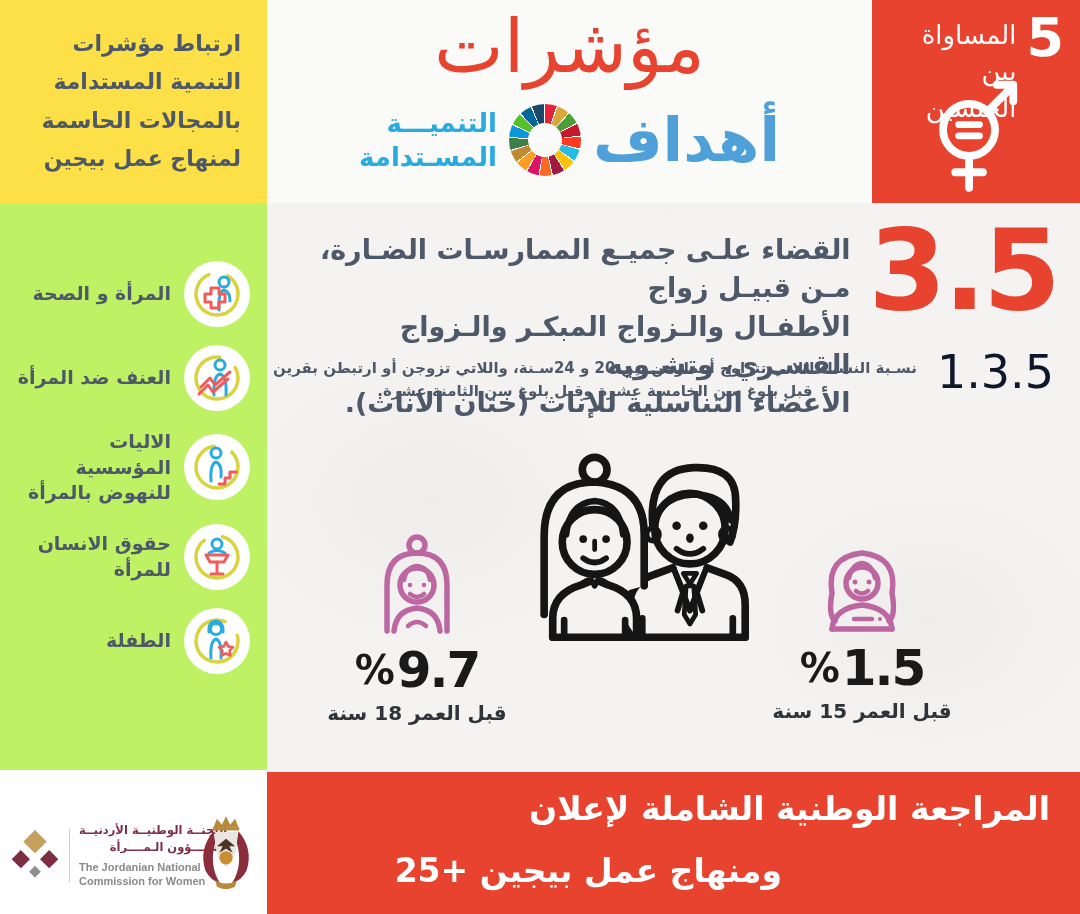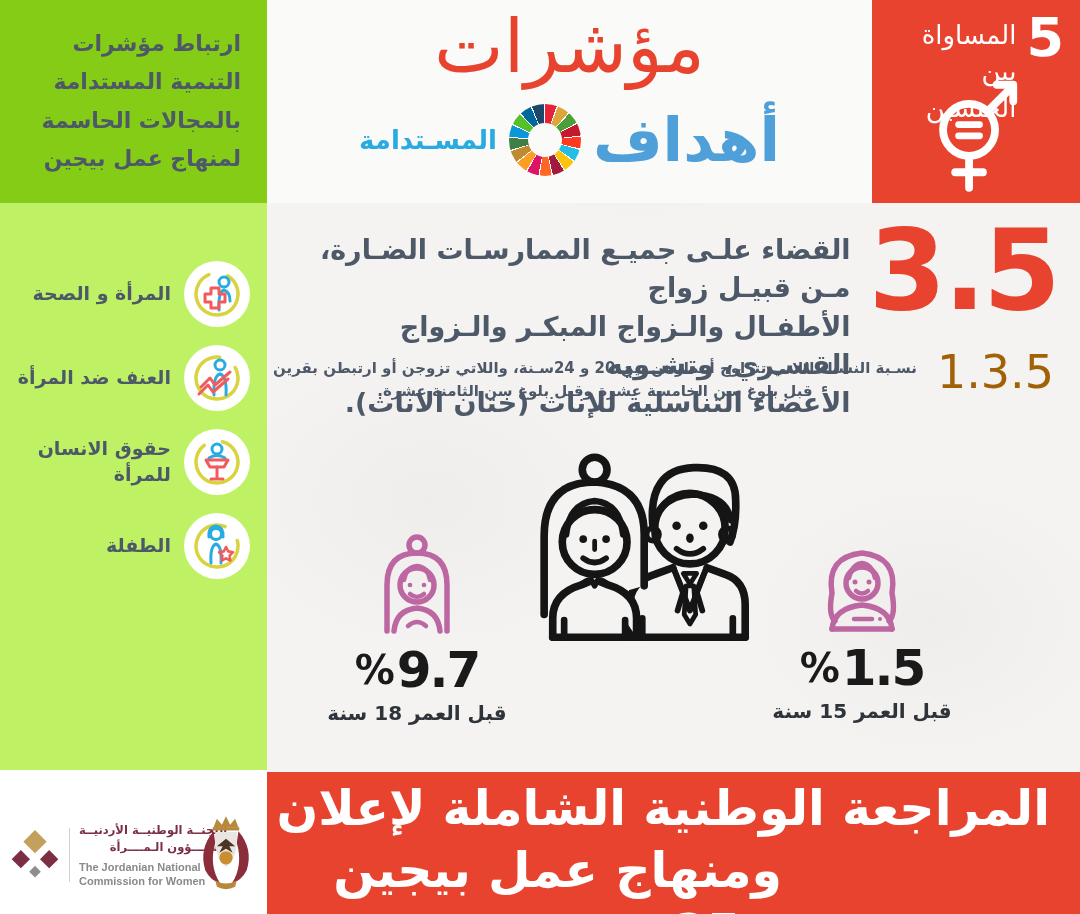--- a/index.html
+++ b/index.html
@@ -5,21 +5,21 @@
   html,body{margin:0;padding:0;background:#9a9a9a;}
   .canvas{position:relative;width:1080px;height:914px;background:#F4F3F1;overflow:hidden;
           font-family:"DejaVu Sans",sans-serif;color:#4D5968;}
   .canvas::before{content:"";position:absolute;inset:0;pointer-events:none;
     background:
       radial-gradient(240px 160px at 640px 110px, rgba(0,0,0,.03), transparent 70%),
       radial-gradient(300px 220px at 430px 500px, rgba(0,0,0,.022), transparent 70%),
       radial-gradient(260px 200px at 930px 620px, rgba(0,0,0,.022), transparent 70%);}
 
   
-  .note-box{position:absolute;left:0;top:0;width:267px;height:203px;background:#84cc16;
+  .note-box{position:absolute;left:0;top:0;width:267px;height:203px;background:#fde047;
     display:flex;align-items:center;box-sizing:border-box;padding:0 26px;}
   .note-text{width:100%;direction:rtl;text-align:right;font-size:22px;font-weight:600;
     line-height:1.75;white-space:pre-line;color:#4D5968;}
   .header-center{position:absolute;left:267px;top:0;width:605px;height:203px;background:#FAFAF8;}
   .title-red{position:absolute;top:8px;left:0;right:0;text-align:center;
     font-size:74px;font-weight:400;color:#E8432F;line-height:1.05;}
   .title-row{position:absolute;top:104px;left:0;right:0;display:flex;direction:rtl;
     justify-content:center;align-items:center;gap:12px;}
   .goals-word{font-size:60px;font-weight:700;color:#4FA0D8;line-height:1;}
   .wheel{width:72px;height:72px;border-radius:50%;position:relative;flex:0 0 auto;
@@ -51,21 +51,21 @@
   .side-label{font-size:19px;font-weight:700;color:#4D5968;text-align:right;line-height:1.35;white-space:pre-line;}
 
   
   .main{position:absolute;left:267px;top:203px;width:813px;height:569px;}
   .target-row{position:absolute;top:20px;right:22px;left:10px;display:flex;direction:rtl;
     align-items:flex-start;gap:18px;}
   .target-num{font-size:112px;font-weight:700;color:#E8432F;line-height:.85;letter-spacing:-3px;flex:0 0 auto;}
   .target-text{font-size:27px;font-weight:700;color:#4D5968;text-align:right;line-height:1.42;
     white-space:pre-line;padding-top:8px;}
   .indicator-row{position:absolute;top:146px;right:26px;display:flex;direction:rtl;gap:12px;align-items:flex-start;}
-  .indicator-num{font-size:46px;font-weight:400;color:#a16207;line-height:1;flex:0 0 auto;}
+  .indicator-num{font-size:46px;font-weight:400;color:#0f172a;line-height:1;flex:0 0 auto;}
   .indicator-text{font-size:15px;font-weight:600;color:#4D5968;line-height:1.55;white-space:pre-line;
     text-align:center;width:660px;margin-top:8px;}
   .couple{position:absolute;left:232px;top:238px;}
   .stat{position:absolute;width:190px;text-align:center;}
   .stat-18{left:55px;top:330px;}
   .stat-15{left:500px;top:328px;}
   .stat-num-row{display:flex;direction:ltr;justify-content:center;align-items:flex-end;margin-top:6px;}
   .stat-pct{font-size:40px;font-weight:700;color:#1A1A1A;line-height:1;margin:0 2px 3px 0;}
   .stat-val{font-size:50px;font-weight:700;color:#1A1A1A;line-height:.92;letter-spacing:-2px;}
   .stat-caption{direction:rtl;font-size:20px;color:#2F343B;margin-top:8px;font-weight:600;}
@@ -75,41 +75,42 @@
   .footer-left{position:absolute;left:0;top:770px;width:267px;height:144px;background:#fff;}
   .jncw{position:absolute;left:10px;top:52px;display:flex;align-items:center;gap:9px;}
   .jncw-divider{width:1px;height:54px;background:#CFCFCF;}
   .jncw-text{display:flex;flex-direction:column;}
   .jncw-ar{color:#7C2F44;font-size:11.5px;font-weight:700;direction:rtl;text-align:right;line-height:1.5;}
   .jncw-en{color:#8A8A8A;font-size:11px;font-weight:700;line-height:1.3;margin-top:3px;
     font-family:"Liberation Sans",sans-serif;}
   .coat{position:absolute;right:12px;top:40px;}
   .banner{position:absolute;left:267px;top:772px;width:813px;height:142px;background:#E8432F;color:#fff;
     direction:rtl;box-sizing:border-box;padding:6px 30px 0 0;}
-  .banner-line{font-size:49px;font-weight:700;line-height:62px;text-align:right;}
+  .banner-line{font-size:33px;font-weight:700;line-height:62px;text-align:right;}
   .banner-line2{margin-right:268px;}
 </style>
 </head>
 <body>
 
 <div class="canvas">
 
   <div class="note-box">
     <div class="note-text">ارتباط مؤشرات
 التنمية المستدامة
 بالمجالات الحاسمة
 لمنهاج عمل بيجين</div>
   </div>
 
   <div class="header-center">
     <div class="title-red">مؤشرات</div>
     <div class="title-row">
       <div class="goals-word">أهداف</div>
       <div class="wheel"></div>
       <div class="dev-lines">
+        <span>التنميـــة</span>
         <span>المسـتدامة</span>
       </div>
     </div>
   </div>
 
   <div class="sdg-box">
     <div class="sdg-head">
       <div class="sdg-num">5</div>
       <div class="sdg-label">المساواة بين
 الجنسين</div>
@@ -146,20 +147,32 @@
           <circle cx="24" cy="24" r="21" stroke="#D9D33F" stroke-width="3.5" stroke-dasharray="112 20" transform="rotate(-30 24 24)"></circle>
           <circle cx="27" cy="11" r="5" stroke="#29ABE2" stroke-width="3"></circle>
           <path d="M21,41 Q20,22 27,20 Q34,22 33,41" stroke="#29ABE2" stroke-width="3"></path>
           <path d="M8,33 L17,24 L22,31 L37,18" stroke="#F15B5B" stroke-width="3"></path>
           <path d="M6,40 L15,31 L20,38 L35,25" stroke="#F15B5B" stroke-width="3"></path>
         </svg>
       </div>
       <div class="side-label">العنف ضد المرأة</div>
     </div>
 
+    <div class="side-item">
+      <div class="icon-badge">
+        <svg width="48" height="48" viewBox="0 0 48 48" fill="none" stroke-linecap="round" stroke-linejoin="round">
+          <circle cx="24" cy="24" r="21" stroke="#D9D33F" stroke-width="3.5" stroke-dasharray="112 20" transform="rotate(-45 24 24)"></circle>
+          <circle cx="23" cy="10" r="5" stroke="#29ABE2" stroke-width="3"></circle>
+          <path d="M18,38 Q17,21 23,19 Q29,21 28,34" stroke="#29ABE2" stroke-width="3"></path>
+          <path d="M26,41 h6 v-6 h5 v-6 h6" stroke="#F15B5B" stroke-width="3"></path>
+        </svg>
+      </div>
+      <div class="side-label">الاليات المؤسسية
+للنهوض بالمرأة</div>
+    </div>
 
     <div class="side-item">
       <div class="icon-badge">
         <svg width="48" height="48" viewBox="0 0 48 48" fill="none" stroke-linecap="round" stroke-linejoin="round">
           <circle cx="24" cy="24" r="21" stroke="#D9D33F" stroke-width="3.5" stroke-dasharray="112 20" transform="rotate(-75 24 24)"></circle>
           <circle cx="24" cy="11" r="5" stroke="#29ABE2" stroke-width="3"></circle>
           <path d="M16,20 Q24,15 32,20" stroke="#29ABE2" stroke-width="3"></path>
           <path d="M13,22 H35 L31,29 H17 Z" stroke="#F15B5B" stroke-width="3"></path>
           <path d="M24,29 V39 M18,41 H30" stroke="#F15B5B" stroke-width="3"></path>
         </svg>

